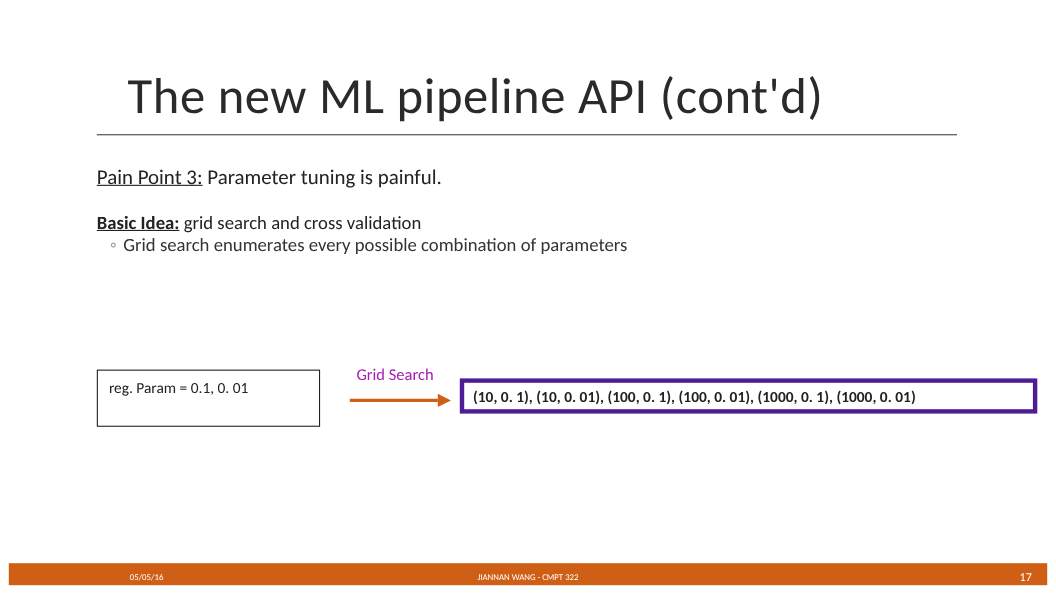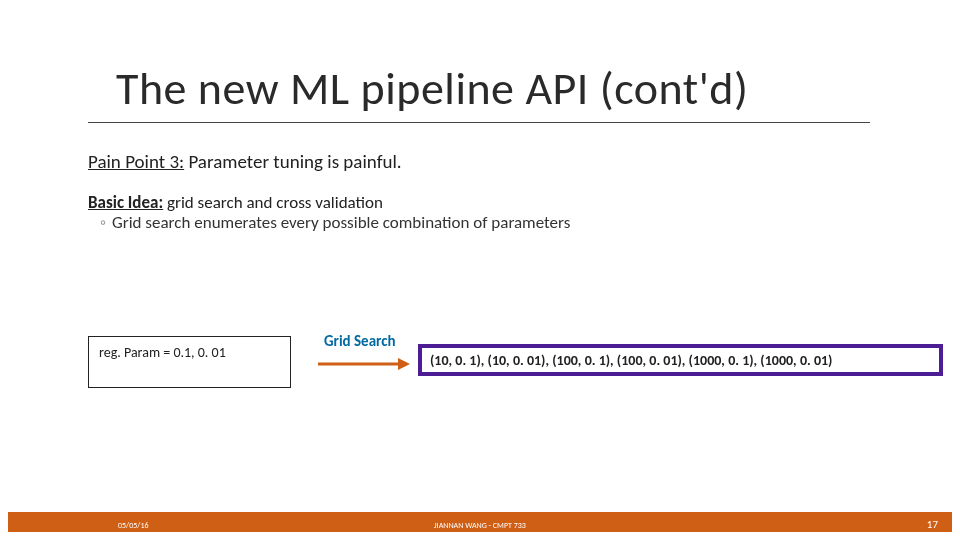--- a/index.html
+++ b/index.html
@@ -57,22 +57,22 @@
     padding: 7px 10px;
     font-size: 14px;
     line-height: 1.35;
     color: #222;
   }
   .arrow-label {
     position: absolute;
     left: 324px;
     top: 332px;
     font-size: 15px;
-    font-weight: 700;
-    color: #0369a1;
+    font-weight: 400;
+    color: #a21caf;
   }
   .arrow-svg {
     position: absolute;
     left: 316px;
     top: 356px;
     width: 95px;
     height: 16px;
   }
   .result-box {
     position: absolute;
@@ -150,16 +150,16 @@
     <line x1="2" y1="8" x2="82" y2="8" stroke="#d05f16" stroke-width="3"></line>
     <polygon points="82,2 94,8 82,14" fill="#d05f16"></polygon>
   </svg>
 
   <div class="result-box">
     <span>(10, 0. 1), (10, 0. 01), (100, 0. 1), (100, 0. 01), (1000, 0. 1), (1000, 0. 01)</span>
   </div>
 
   <div class="footer-bar"></div>
   <div class="footer-date">05/05/16</div>
-  <div class="footer-center">JIANNAN WANG - CMPT 733</div>
+  <div class="footer-center">JIANNAN WANG - CMPT 322</div>
   <div class="footer-page">17</div>
 
 </div>
 
 </body></html>

